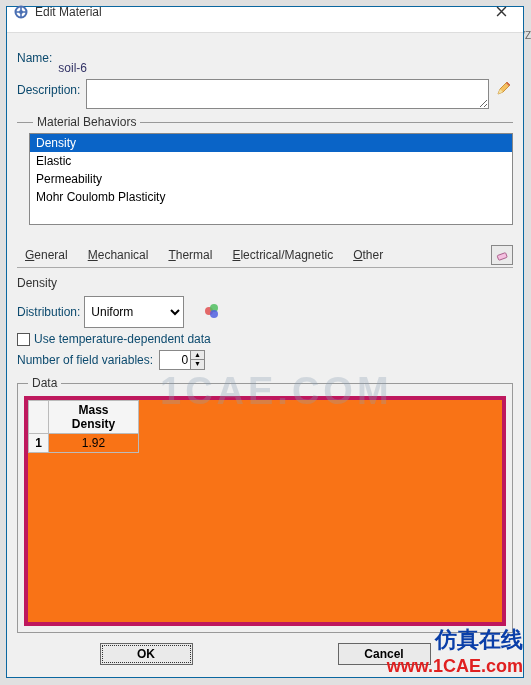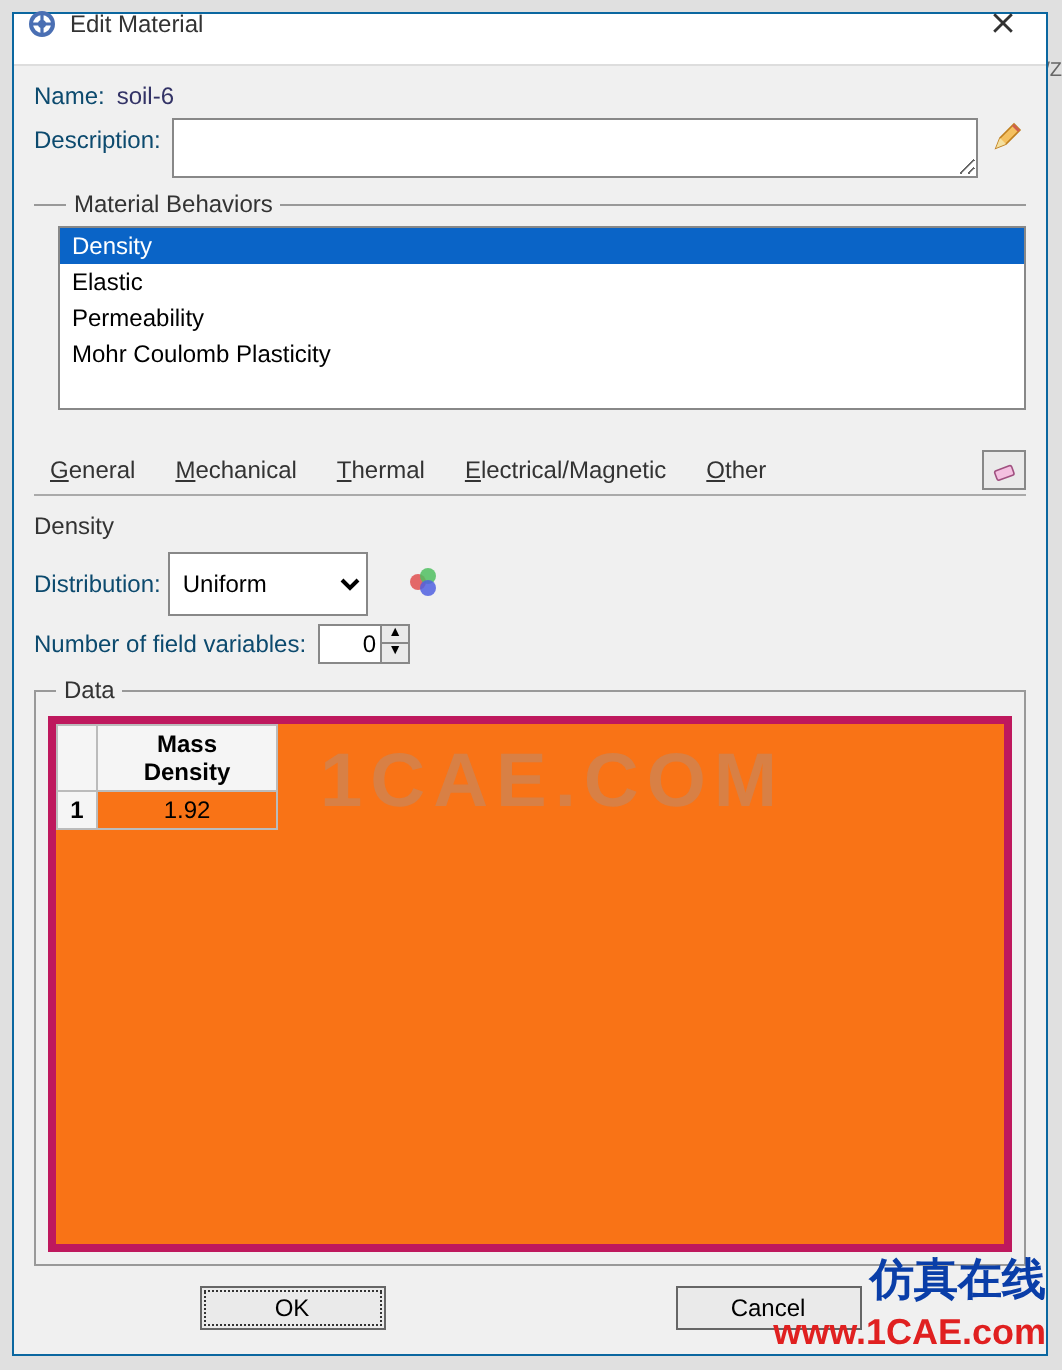--- a/index.html
+++ b/index.html
@@ -48,21 +48,21 @@
     cursor: pointer;
   }
   .content {
     flex: 1;
     padding: 6px 10px 6px 10px;
     display: flex;
     flex-direction: column;
   }
   .row { display: flex; align-items: center; margin: 2px 0; }
   .label { color: #0c4a6e; }
-  .name-val { margin-left: 6px; color: #336; }
+  .name-val { margin-left: 6px; color: #336; margin-top: 20px; }
   .desc-row { align-items: flex-start; }
   .desc-label { padding-top: 4px; }
   .desc-input {
     flex: 1; height: 30px;
     border: 1px solid #888;
     background: #fff;
     margin: 0 6px;
     padding: 2px 4px;
     font-family: inherit;
     font-size: 12px;
@@ -199,21 +199,21 @@
   table.data-table th.col { width: 90px; }
   .btnbar {
     display: flex;
     padding: 6px 10px;
   }
   .pushbtn {
     width: 93px; height: 22px;
     border: 1px solid #666;
     background: #eaeaea;
     cursor: pointer;
-    display: flex; align-items: center; justify-content: center;
+    display: flex; align-items: center; justify-content: center; font-weight: bold;
   }
   .pushbtn.focus { outline: 1px dotted #333; outline-offset: -3px; }
   .watermark-site {
     position: absolute;
     left: 160px;
     top: 370px;
     font-size: 38px;
     color: rgba(140,160,180,0.3);
     font-family: Arial, sans-serif;
     font-weight: bold;
@@ -322,20 +322,24 @@
       </select>
       <span class="color-icon">
         <svg width="16" height="16" viewBox="0 0 16 16">
           <circle cx="5" cy="8" r="4" fill="#e05050" opacity="0.85"></circle>
           <circle cx="10" cy="5" r="4" fill="#50c060" opacity="0.85"></circle>
           <circle cx="10" cy="11" r="4" fill="#5060e0" opacity="0.85"></circle>
         </svg>
       </span>
     </div>
 
+    <div class="row">
+      <span class="chk"></span>
+      <span class="label">Use temperature-dependent data</span>
+    </div>
 
     <div class="row">
       <span class="label">Number of field variables:</span>
       <span class="spin">
         <input value="0" style="">
         <span class="btns">
           <div>▲</div>
           <div>▼</div>
         </span>
       </span>

